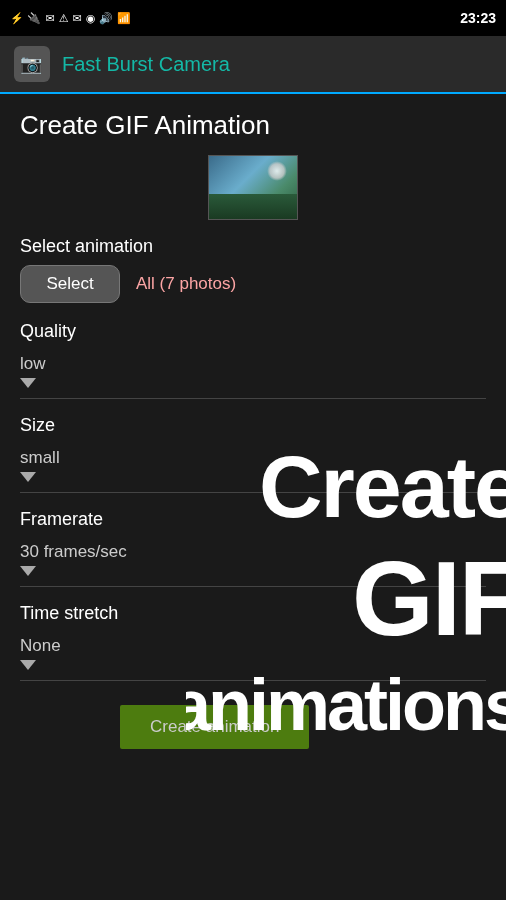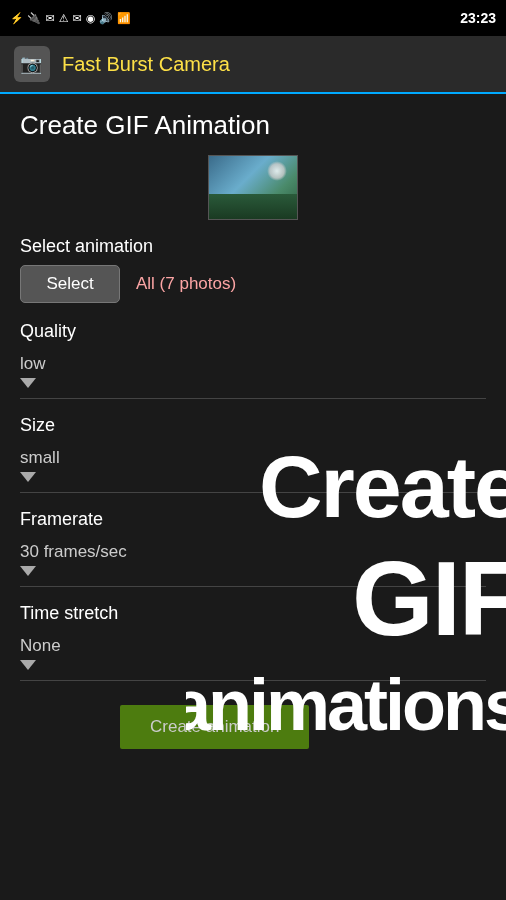--- a/index.html
+++ b/index.html
@@ -51,21 +51,21 @@
       height: 36px;
       background: #555;
       border-radius: 6px;
       display: flex;
       align-items: center;
       justify-content: center;
       font-size: 18px;
     }
     .app-bar-title {
       font-size: 20px;
-      color: #fde047;
+      color: #14b8a6;
       font-weight: normal;
       text-align: center;
     }
 
     
     .content {
       padding: 16px 20px;
       position: relative;
     }
 
@@ -126,21 +126,21 @@
       gap: 16px;
       margin-bottom: 18px;
     }
     .select-btn {
       background: #555;
       color: #fff;
       border: 1px solid #777;
       padding: 8px 7px;
       font-size: 17px;
       cursor: pointer;
-      border-radius: 5px;
+      border-radius: 10px;
       min-width: 100px;
       text-align: center;
     }
     .all-photos-text {
       font-size: 17px;
       color: #fca5a5;
     }
 
     
     .dropdown-row {

